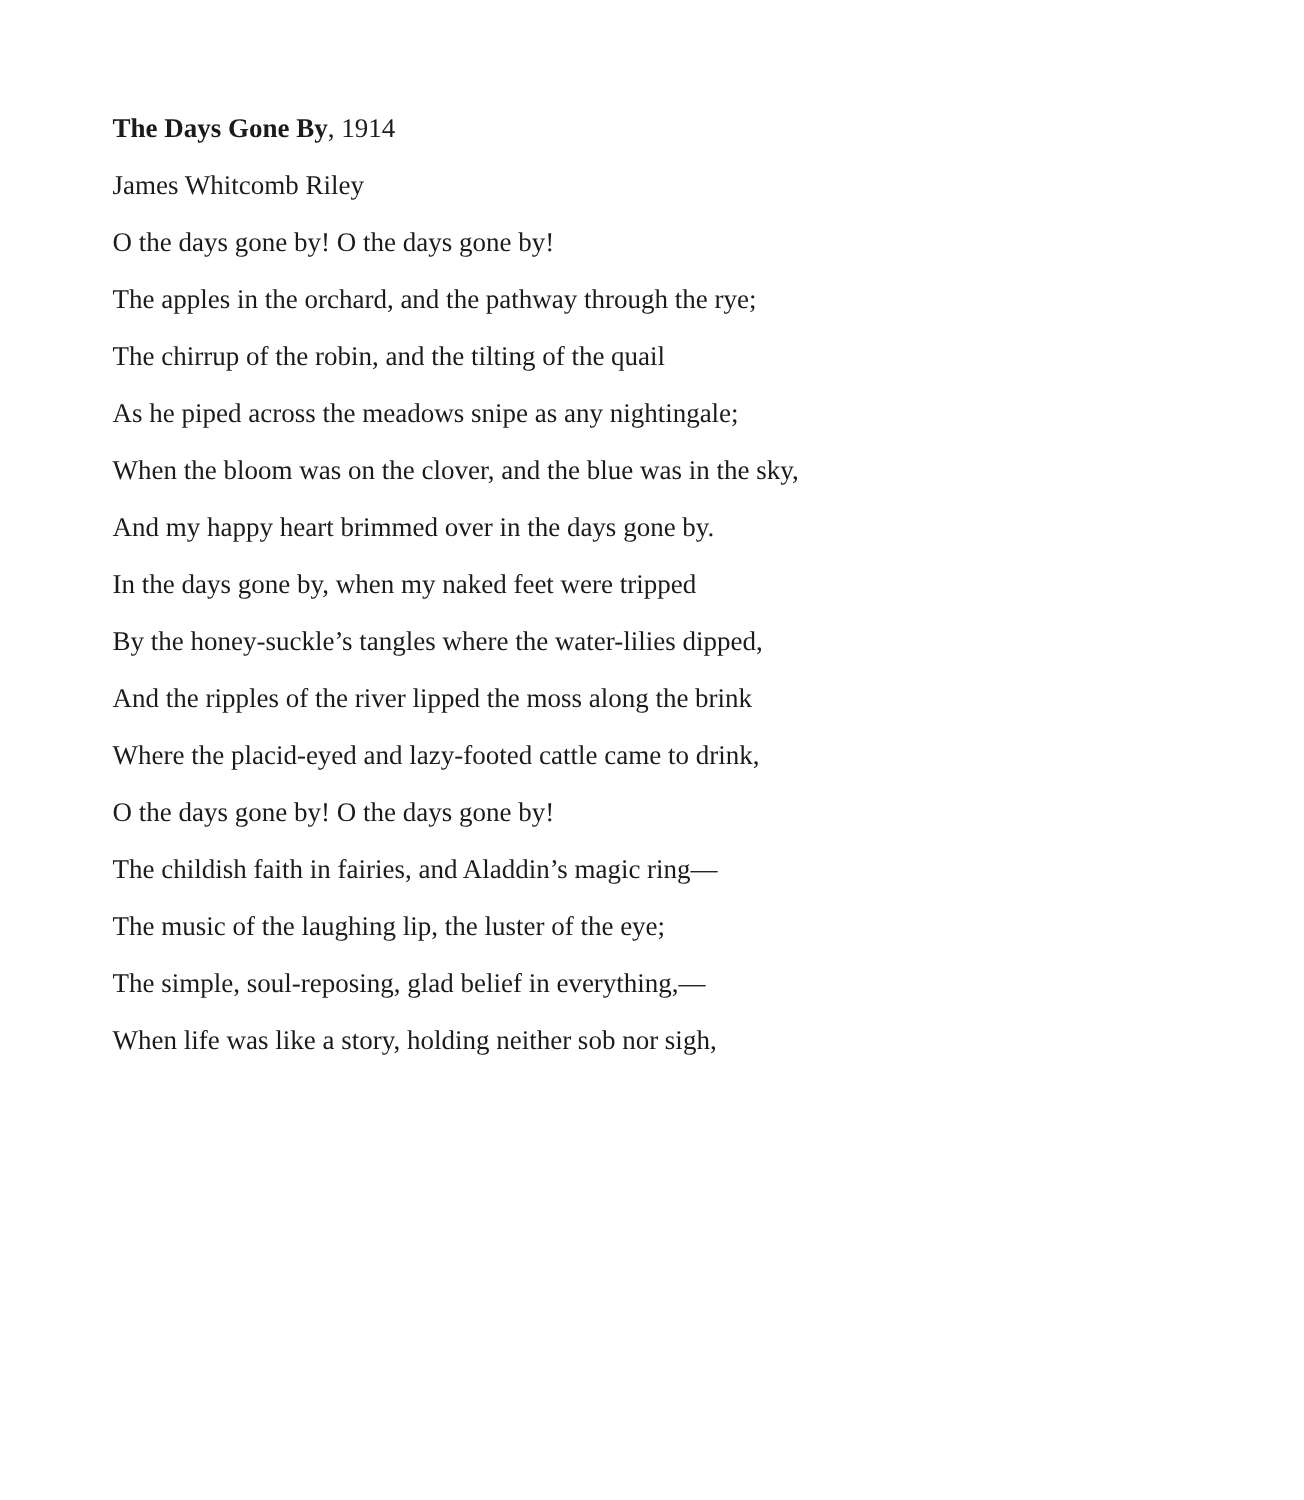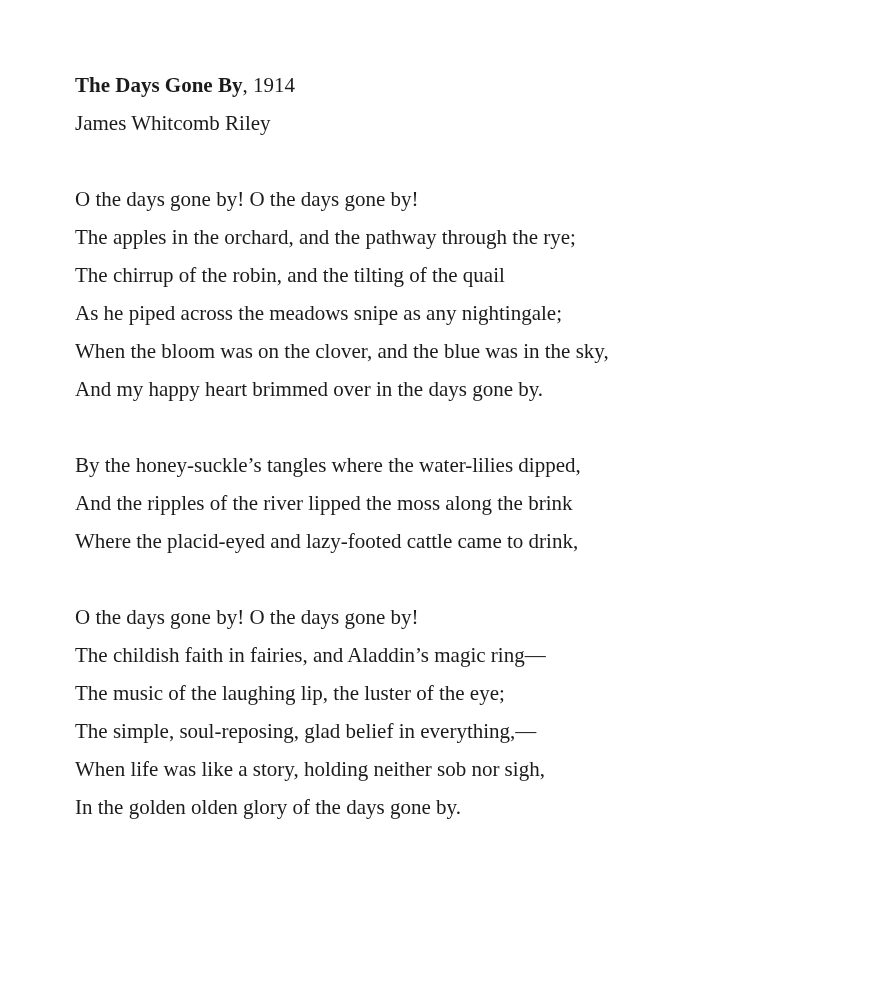--- a/index.html
+++ b/index.html
@@ -11,29 +11,28 @@
     width: 869px;
     height: 1000px;
     overflow: hidden;
     font-family: "Liberation Serif", "DejaVu Serif", serif;
     color: #1b1b1b;
   }
   .page {
     padding: 66px 40px 0 75px;
   }
   .line {
-    font-size: 21px;
+    font-size: 18px;
     line-height: 38px;
     white-space: nowrap;
   }
   .title-bold {
     font-weight: 700;
   }
   .stanza {
-    margin-top: 38px; 
   }
 </style>
 </head>
 <body>
 
 <div class="page">
 
   <div class="header">
     <div class="line">
       <span class="title-bold">The Days Gone By</span><span>, 1914</span>
@@ -44,27 +43,27 @@
   <div class="stanza">
     <div class="line">O the days gone by! O the days gone by!</div>
     <div class="line">The apples in the orchard, and the pathway through the rye;</div>
     <div class="line">The chirrup of the robin, and the tilting of the quail</div>
     <div class="line">As he piped across the meadows snipe as any nightingale;</div>
     <div class="line">When the bloom was on the clover, and the blue was in the sky,</div>
     <div class="line">And my happy heart brimmed over in the days gone by.</div>
   </div>
 
   <div class="stanza">
+    <div class="line">In the days gone by, when my naked feet were tripped</div>
     <div class="line">By the honey-suckle’s tangles where the water-lilies dipped,</div>
     <div class="line">And the ripples of the river lipped the moss along the brink</div>
     <div class="line">Where the placid-eyed and lazy-footed cattle came to drink,</div>
   </div>
 
   <div class="stanza">
     <div class="line">O the days gone by! O the days gone by!</div>
     <div class="line">The childish faith in fairies, and Aladdin’s magic ring—</div>
     <div class="line">The music of the laughing lip, the luster of the eye;</div>
     <div class="line">The simple, soul-reposing, glad belief in everything,—</div>
     <div class="line">When life was like a story, holding neither sob nor sigh,</div>
-    <div class="line">In the golden olden glory of the days gone by.</div>
   </div>
 
 </div>
 
 </body></html>

